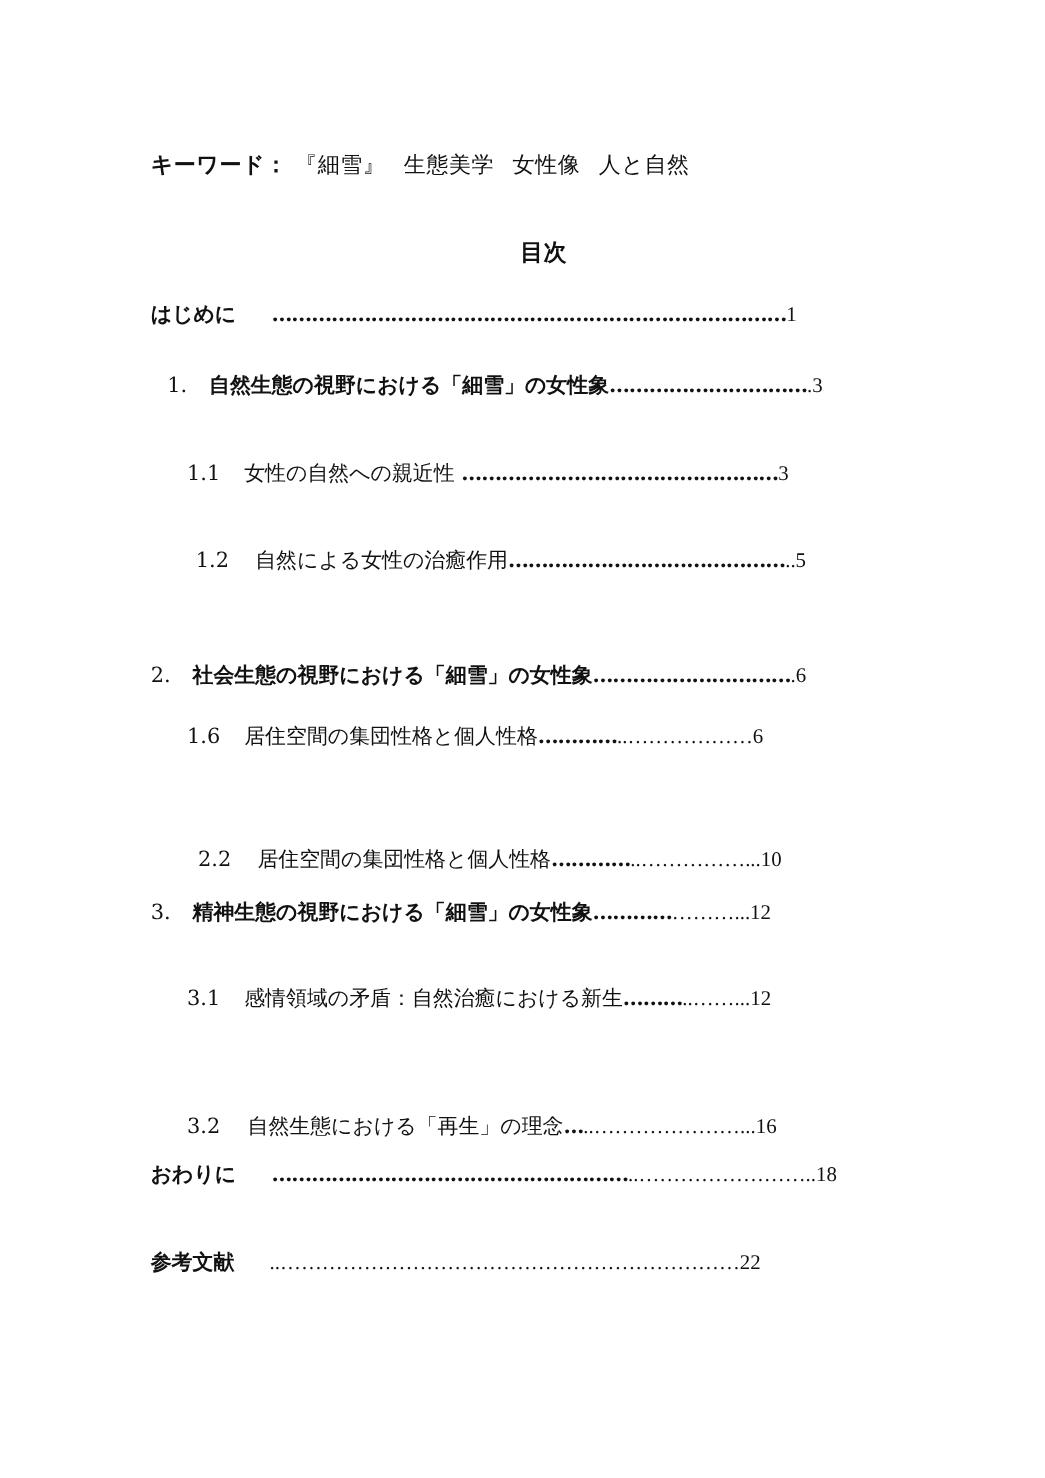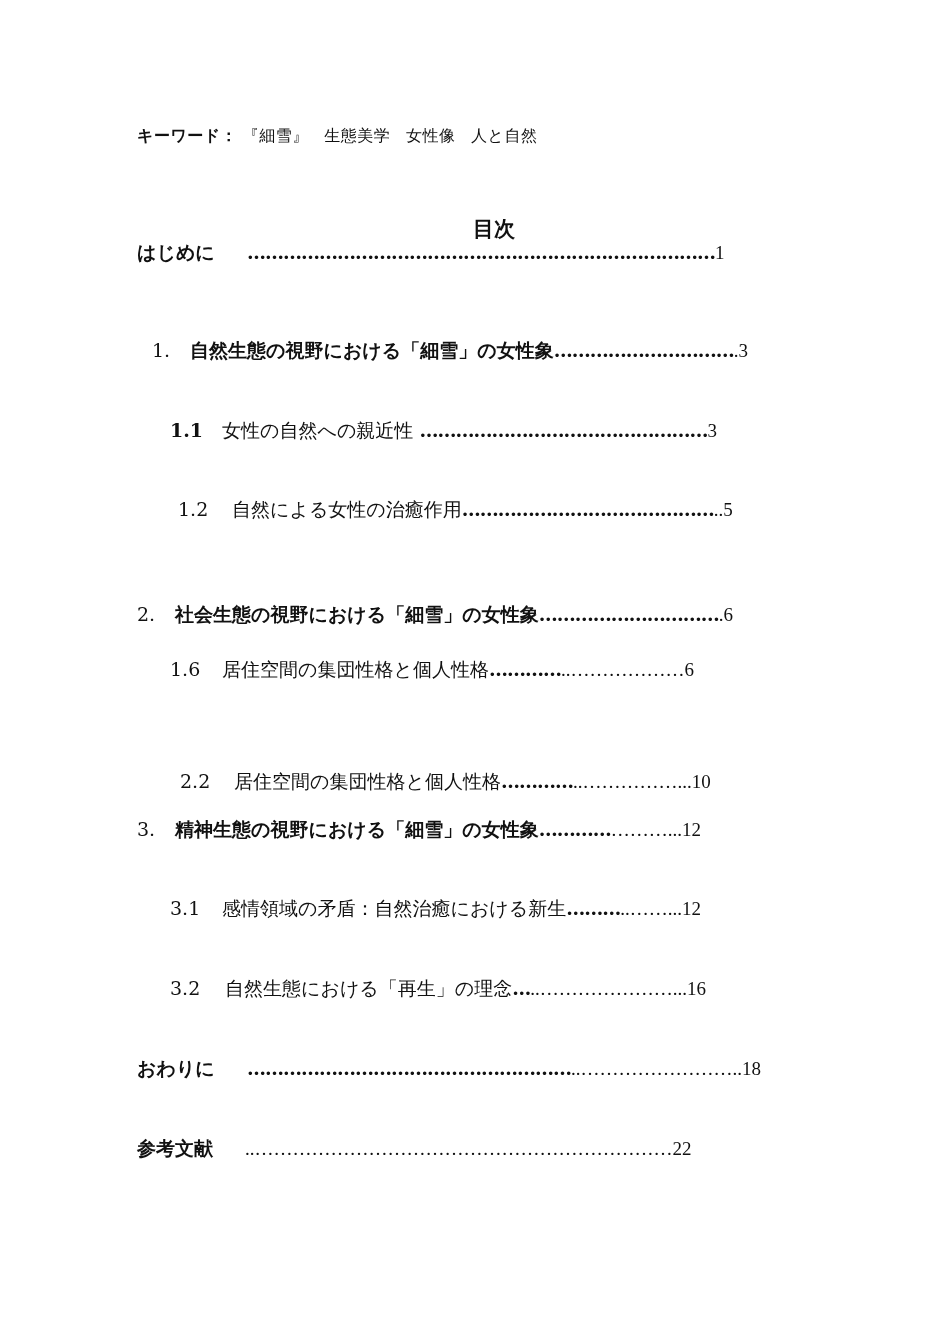--- a/index.html
+++ b/index.html
@@ -2,22 +2,22 @@
 <html><head>
   <meta charset="utf-8">
   <style>
     html, body { margin: 0; padding: 0; background: #ffffff; }
     body {
       width: 950px; height: 1344px; position: relative; overflow: hidden;
       font-family: "DejaVu Serif", "Liberation Serif", serif;
       color: #111111;
     }
     .keywords {
-      position: absolute; left: 137px; top: 126px;
-      font-size: 16px; white-space: nowrap; letter-spacing: 0.5px;
+      position: absolute; left: 137px; top: 136px;
+      font-size: 20px; white-space: nowrap; letter-spacing: 0.5px;
     }
     .keywords .kw-label {
       font-family: "DejaVu Sans", "Liberation Sans", sans-serif; font-weight: bold;
     }
     .keywords .kw-item { margin-right: 10px; }
     .toc-title {
       position: absolute; left: 0; width: 988px; top: 215px;
       text-align: center; font-size: 21px; font-weight: bold;
     }
     .toc-line {
@@ -38,32 +38,32 @@
 <div class="keywords">
   <span class="kw-label">キーワード：</span>
   <span class="kw-item">『細雪』</span>
   <span class="kw-item">生態美学</span>
   <span class="kw-item">女性像</span>
   <span class="kw-item">人と自然</span>
 </div>
 
 <div class="toc-title">目次</div>
 
-<div class="toc-line" style="left:137px; top:239px;text-align:center;">
+<div class="toc-line" style="left:137px; top:273px;text-align:center;">
   <span class="gothic">はじめに</span>
   <span style="display:inline-block;width:20px;"></span>
   <span class="dots-heavy">……………………………………………………………………</span><span class="page">1</span>
 </div>
 
 <div class="toc-line" style="left:137px; top:337px;margin-left:15px;">
   <span class="num" style="width:38px;">1.</span><span class="bold">自然生態の視野における「細雪」の女性象</span><span class="dots-heavy">…………………………</span><span class="dots-light">.</span><span class="page">3</span>
 </div>
 
 <div class="toc-line" style="left:170px; top:417px;">
-  <span class="num" style="width:52px;font-weight:bold;">1.1</span><span>女性の自然への親近性</span>
+  <span class="num" style="width:52px;">1.1</span><span>女性の自然への親近性</span>
   <span class="dots-heavy">…………………………………………</span><span class="page">3</span>
 </div>
 
 <div class="toc-line" style="left:178px; top:496px;">
   <span class="num" style="width:54px;">1.2</span><span>自然による女性の治癒作用</span><span class="dots-heavy">……………………………………</span><span class="dots-light">..</span><span class="page">5</span>
 </div>
 
 <div class="toc-line" style="left:137px; top:601px;">
   <span class="num" style="width:38px;">2.</span><span class="bold">社会生態の視野における「細雪」の女性象</span><span class="dots-heavy">…………………………</span><span class="dots-light">.</span><span class="page">6</span>
 </div>
@@ -77,21 +77,21 @@
 </div>
 
 <div class="toc-line" style="left:137px; top:816px;">
   <span class="num" style="width:38px;">3.</span><span class="bold">精神生態の視野における「細雪」の女性象</span><span class="dots-heavy">…………</span><span class="dots-light">………...</span><span class="page">12</span>
 </div>
 
 <div class="toc-line" style="left:170px; top:895px;">
   <span class="num" style="width:52px;">3.1</span><span>感情領域の矛盾：自然治癒における新生</span><span class="dots-heavy">………</span><span class="dots-light">..……...</span><span class="page">12</span>
 </div>
 
-<div class="toc-line" style="left:170px; top:975px;">
+<div class="toc-line" style="left:170px; top:1011px;">
   <span class="num" style="width:55px;">3.2</span><span>自然生態における「再生」の理念</span><span class="dots-heavy">…</span><span class="dots-light">..…………………...</span><span class="page">16</span>
 </div>
 
 <div class="toc-line" style="left:137px; top:1055px;">
   <span class="gothic">おわりに</span>
   <span style="display:inline-block;width:20px;"></span>
   <span class="dots-heavy">………………………………………………</span><span class="dots-light">..……………………..</span><span class="page">18</span>
 </div>
 
 <div class="toc-line" style="left:137px; top:1135px;">

